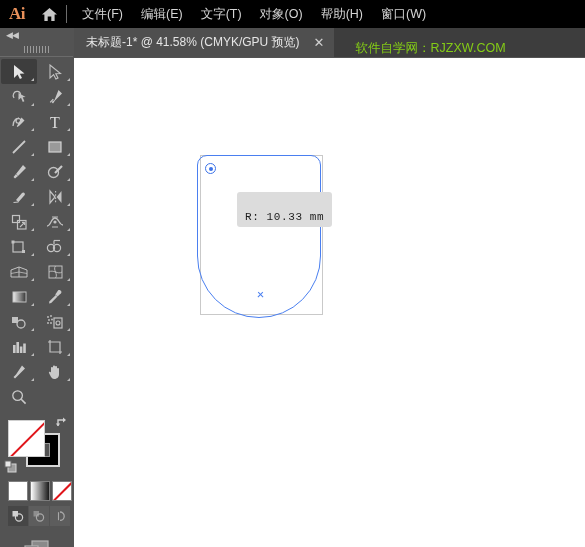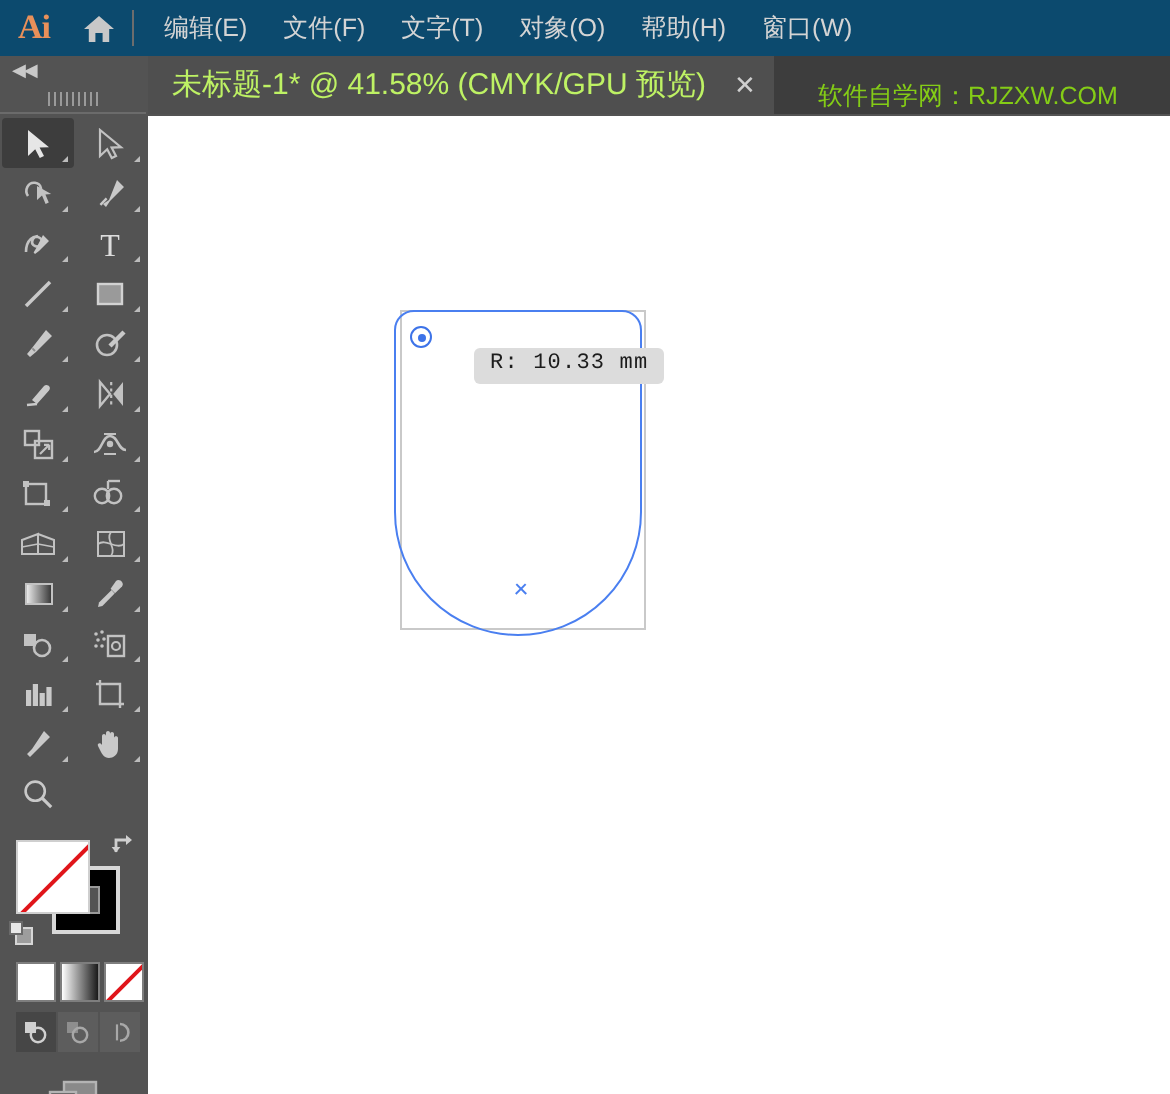--- a/index.html
+++ b/index.html
@@ -17,21 +17,21 @@
     overflow: hidden;
     background: #535353;
     user-select: none;
   }
 
   
   .menubar {
     position: absolute;
     left: 0; top: 0;
     width: 585px; height: 28px;
-    background: #0c4a6e;
+    background: #000000;
     display: flex;
     align-items: center;
   }
   .ai-logo {
     width: 34px; height: 28px;
     display: flex; align-items: center; justify-content: center;
     color: #e8905a;
     font-size: 17px;
     font-weight: bold;
     font-family: "Liberation Serif", serif;
@@ -72,22 +72,22 @@
   }
   .doc-tab {
     height: 29px;
     background: #4f4f4f;
     display: flex;
     align-items: center;
     padding: 0 8px 0 12px;
     box-sizing: border-box;
   }
   .doc-tab-title {
-    color: #bef264;
-    font-size: 15px;
+    color: #e5e5e5;
+    font-size: 12px;
     white-space: nowrap;
     text-align: center;
   }
   .doc-tab-close {
     color: #cfcfcf;
     font-size: 13px;
     margin-left: 13px;
     width: 13px;
     text-align: center;
     line-height: 1;
@@ -308,24 +308,24 @@
     left: 0; top: 50%;
     width: 7px; height: 1.4px;
     background: #4a7ff0;
     transform-origin: center;
   }
   .center-mark::before { transform: rotate(45deg); }
   .center-mark::after  { transform: rotate(-45deg); }
 
   .tooltip {
     position: absolute;
-    left: 163px; top: 116px;
+    left: 163px; top: 134px;
     background: #dcdcdc;
     border-radius: 3px;
-    padding: 3px 8px 4px 8px;
+    padding: 20px 8px 4px 8px;
     color: #1c1c1c;
     font-family: "Liberation Mono", monospace;
     font-size: 11px;
     letter-spacing: 0.6px;
     white-space: nowrap;
     line-height: 1;
   }
 </style>
 </head>
 <body>
@@ -334,22 +334,22 @@
 
   <div class="menubar">
     <div class="ai-logo">Ai</div>
     <div class="home-btn">
       <svg width="17" height="15" viewBox="0 0 17 15">
         <path d="M8.5 1 L16 7.5 L13.6 7.5 L13.6 14 L10.3 14 L10.3 9.5 L6.7 9.5 L6.7 14 L3.4 14 L3.4 7.5 L1 7.5 Z" fill="#c8c8c8"></path>
       </svg>
     </div>
     <div class="menu-sep"></div>
     <div class="menu-items">
+      <div class="menu-item">文件(F)</div>
       <div class="menu-item">编辑(E)</div>
-      <div class="menu-item">文件(F)</div>
       <div class="menu-item">文字(T)</div>
       <div class="menu-item">对象(O)</div>
       <div class="menu-item">帮助(H)</div>
       <div class="menu-item">窗口(W)</div>
     </div>
   </div>
 
   <div class="tabbar">
     <div class="doc-tab">
       <span class="doc-tab-title">未标题-1* @ 41.58% (CMYK/GPU 预览)</span>

